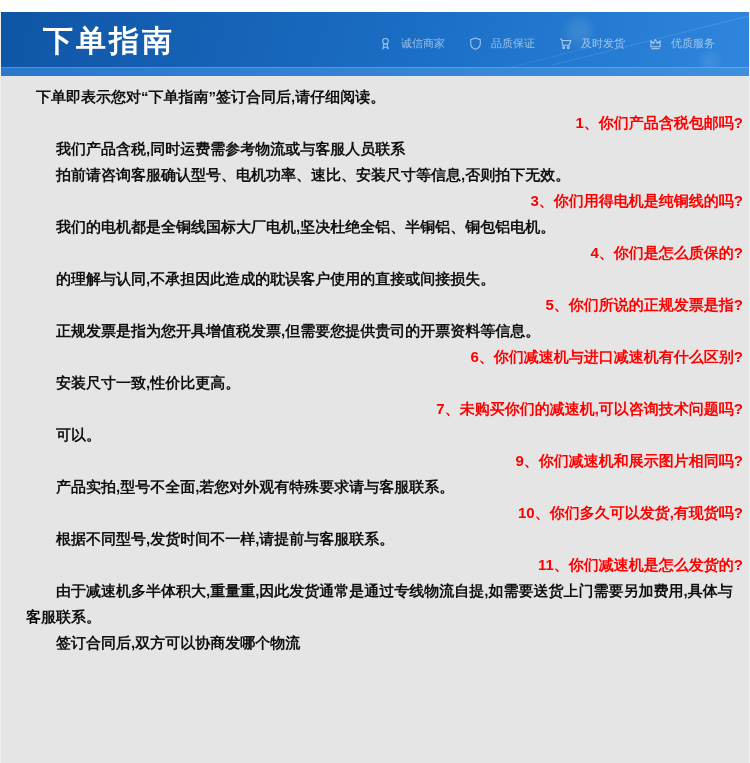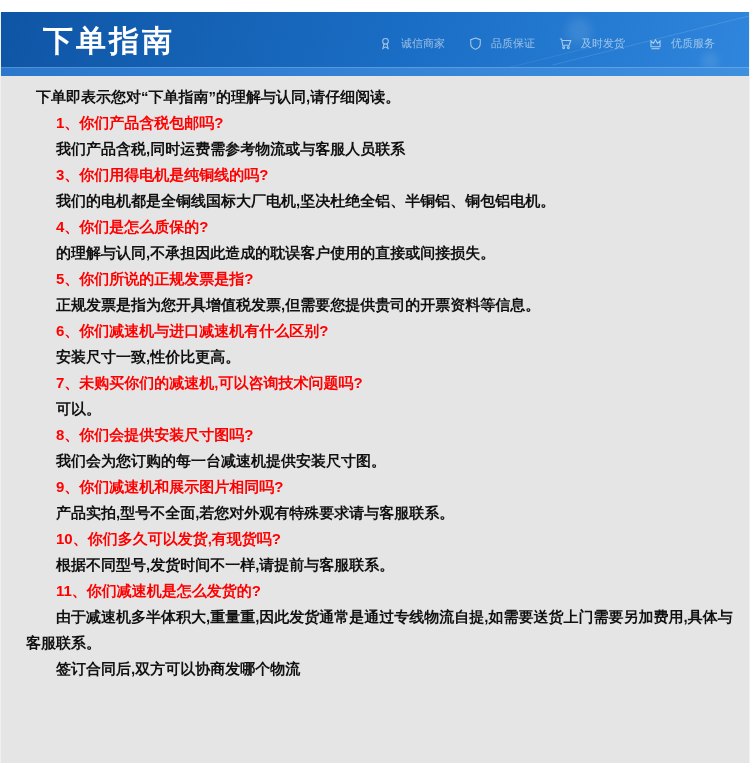--- a/index.html
+++ b/index.html
@@ -74,21 +74,21 @@
     padding:8px 6px 0 0;
   }
   .content p{
     margin:0;
     line-height:26px;
     font-size:15px;
     font-weight:bold;
     color:#111111;
   }
   .intro{margin-left:35px !important;}
-  .question{margin-left:55px !important;color:#ff0000 !important;}
+  .question{margin-left:55px !important;color:#ff0000 !important;text-align:right;}
   .answer{margin-left:25px !important;text-indent:30px;}
   
   .next-banner-peek{
     position:absolute;
     left:30px;bottom:0;
     width:112px;height:12px;
     background:linear-gradient(105deg,#1159a9,#2478cf);
   }
 </style>
 </head>
@@ -139,28 +139,29 @@
               <path d="M1.8 9 L1.8 3.6 L4.2 5.8 L6 2.6 L7.8 5.8 L10.2 3.6 L10.2 9 Z"></path>
               <path d="M2.2 10.8 H9.8"></path>
             </svg>
           </span>
     <span class="badge-label">优质服务</span>
   </span>
 </div>
   </header>
 
   <main class="content">
-    <p class="intro">下单即表示您对“下单指南”的理解与认同,请仔细阅读。</p>
+    <p class="intro">下单即表示您对“下单指南”签订合同后,请仔细阅读。</p>
     <div id="faq-list">
   <div class="faq-item">
     <p class="question">1、你们产品含税包邮吗?</p>
     <p class="answer">我们产品含税,同时运费需参考物流或与客服人员联系</p>
   </div>
 
   <div class="faq-item">
+    <p class="answer">拍前请咨询客服确认型号、电机功率、速比、安装尺寸等信息,否则拍下无效。</p>
   </div>
 
   <div class="faq-item">
     <p class="question">3、你们用得电机是纯铜线的吗?</p>
     <p class="answer">我们的电机都是全铜线国标大厂电机,坚决杜绝全铝、半铜铝、铜包铝电机。</p>
   </div>
 
   <div class="faq-item">
     <p class="question">4、你们是怎么质保的?</p>
     <p class="answer">的理解与认同,不承担因此造成的耽误客户使用的直接或间接损失。</p>
@@ -174,24 +175,20 @@
   <div class="faq-item">
     <p class="question">6、你们减速机与进口减速机有什么区别?</p>
     <p class="answer">安装尺寸一致,性价比更高。</p>
   </div>
 
   <div class="faq-item">
     <p class="question">7、未购买你们的减速机,可以咨询技术问题吗?</p>
     <p class="answer">可以。</p>
   </div>
 
-  <div class="faq-item">
-    <p class="question">8、你们会提供安装尺寸图吗?</p>
-    <p class="answer">我们会为您订购的每一台减速机提供安装尺寸图。</p>
-  </div>
 
   <div class="faq-item">
     <p class="question">9、你们减速机和展示图片相同吗?</p>
     <p class="answer">产品实拍,型号不全面,若您对外观有特殊要求请与客服联系。</p>
   </div>
 
   <div class="faq-item">
     <p class="question">10、你们多久可以发货,有现货吗?</p>
     <p class="answer">根据不同型号,发货时间不一样,请提前与客服联系。</p>
   </div>

